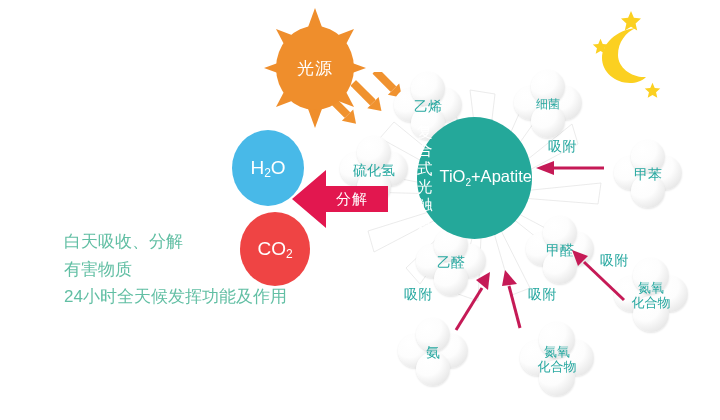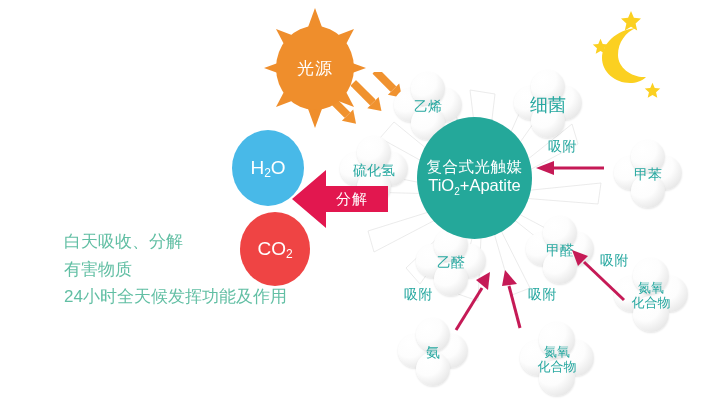--- a/index.html
+++ b/index.html
@@ -34,21 +34,21 @@
 
   
   #burst{left:358px;top:88px;width:250px;height:215px;z-index:1;}
 
   
   #core{
     left:417px;top:117px;width:115px;height:122px;
     border-radius:50%;
     background:#24A89A;
     z-index:6;
-    display:flex;flex-direction:column;align-items:center;justify-content:center;
+    display:flex;flex-direction:row;align-items:center;justify-content:center;
     color:#ffffff;line-height:1.18;
   }
   #core .l1{font-size:15.5px;letter-spacing:0.5px;}
   #core .l2{font-size:16.5px;letter-spacing:0px;}
   #core .l2 sub{font-size:10px;}
 
   
   .molecule-circle{
     border-radius:50%;
     display:flex;align-items:center;justify-content:center;
@@ -186,21 +186,21 @@
     <div class="cl-label" style="font-size:14px;">
         <span>乙烯</span>
       </div>
   </div>
 
   <div class="abs cluster" style="left:512px;top:70px;width:72px;height:70px;">
     <div class="ball" style="left:2px;top:16px;width:34px;height:34px;"></div>
     <div class="ball" style="left:36px;top:16px;width:34px;height:34px;"></div>
     <div class="ball" style="left:19px;top:0px;width:34px;height:34px;"></div>
     <div class="ball" style="left:19px;top:34px;width:34px;height:34px;"></div>
-    <div class="cl-label" style="font-size:18px;">
+    <div class="cl-label" style="font-size:12px;">
         <span>细菌</span>
       </div>
   </div>
 
   <div class="abs cluster" style="left:612px;top:140px;width:72px;height:70px;">
     <div class="ball" style="left:2px;top:16px;width:34px;height:34px;"></div>
     <div class="ball" style="left:36px;top:16px;width:34px;height:34px;"></div>
     <div class="ball" style="left:19px;top:0px;width:34px;height:34px;"></div>
     <div class="ball" style="left:19px;top:34px;width:34px;height:34px;"></div>
     <div class="cl-label" style="font-size:14px;">

